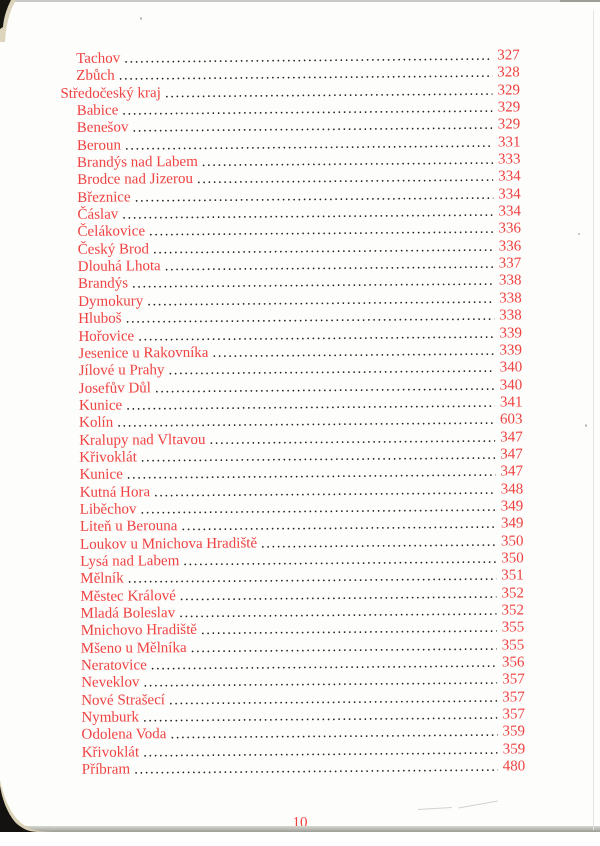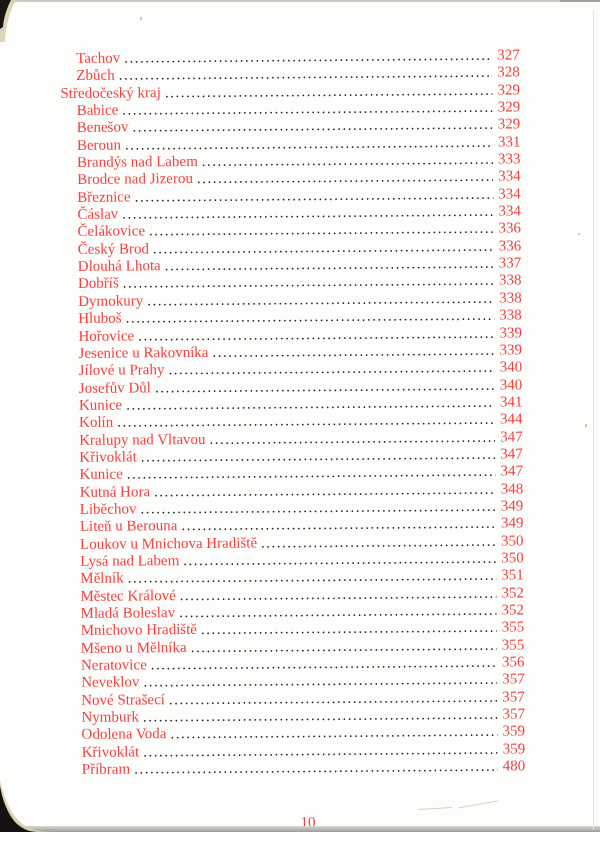--- a/index.html
+++ b/index.html
@@ -38,21 +38,21 @@
     letter-spacing: 1.5px;
     color: #242320;
   }
   .dots::after {
     content: "..........................................................................................................................................................";
   }
   .pg { padding-left: 5px; min-width: 27px; }
 
   .footer {
     position: absolute;
-    left: 16px; top: 814px;
+    left: 8px; top: 814px;
     width: 584px;
     text-align: center;
     font-size: 15px;
   }
 
   
   .top-edge { position: absolute; top: 0; left: 0; width: 600px; height: 1.5px; background: #c9c9c5; }
   .top-right-tick { position: absolute; top: 0; right: 0; width: 40px; height: 2px; background: #87877f; opacity: .65; }
   .bottom-band { position: absolute; bottom: 0; left: 0; width: 600px; height: 6px;
                  background: linear-gradient(#d8d8d3, #9d9d98); }
@@ -132,21 +132,21 @@
         <span class="label">Český Brod</span>
         <span class="dots"></span>
         <span class="pg">336</span>
       </div>
       <div class="row lvl1">
         <span class="label">Dlouhá Lhota</span>
         <span class="dots"></span>
         <span class="pg">337</span>
       </div>
       <div class="row lvl1">
-        <span class="label">Dobříš</span>
+        <span class="label">Brandýs</span>
         <span class="dots"></span>
         <span class="pg">338</span>
       </div>
       <div class="row lvl1">
         <span class="label">Dymokury</span>
         <span class="dots"></span>
         <span class="pg">338</span>
       </div>
       <div class="row lvl1">
         <span class="label">Hluboš</span>
@@ -174,21 +174,21 @@
         <span class="pg">340</span>
       </div>
       <div class="row lvl1">
         <span class="label">Kunice</span>
         <span class="dots"></span>
         <span class="pg">341</span>
       </div>
       <div class="row lvl1">
         <span class="label">Kolín</span>
         <span class="dots"></span>
-        <span class="pg">344</span>
+        <span class="pg">603</span>
       </div>
       <div class="row lvl1">
         <span class="label">Kralupy nad Vltavou</span>
         <span class="dots"></span>
         <span class="pg">347</span>
       </div>
       <div class="row lvl1">
         <span class="label">Křivoklát</span>
         <span class="dots"></span>
         <span class="pg">347</span>

